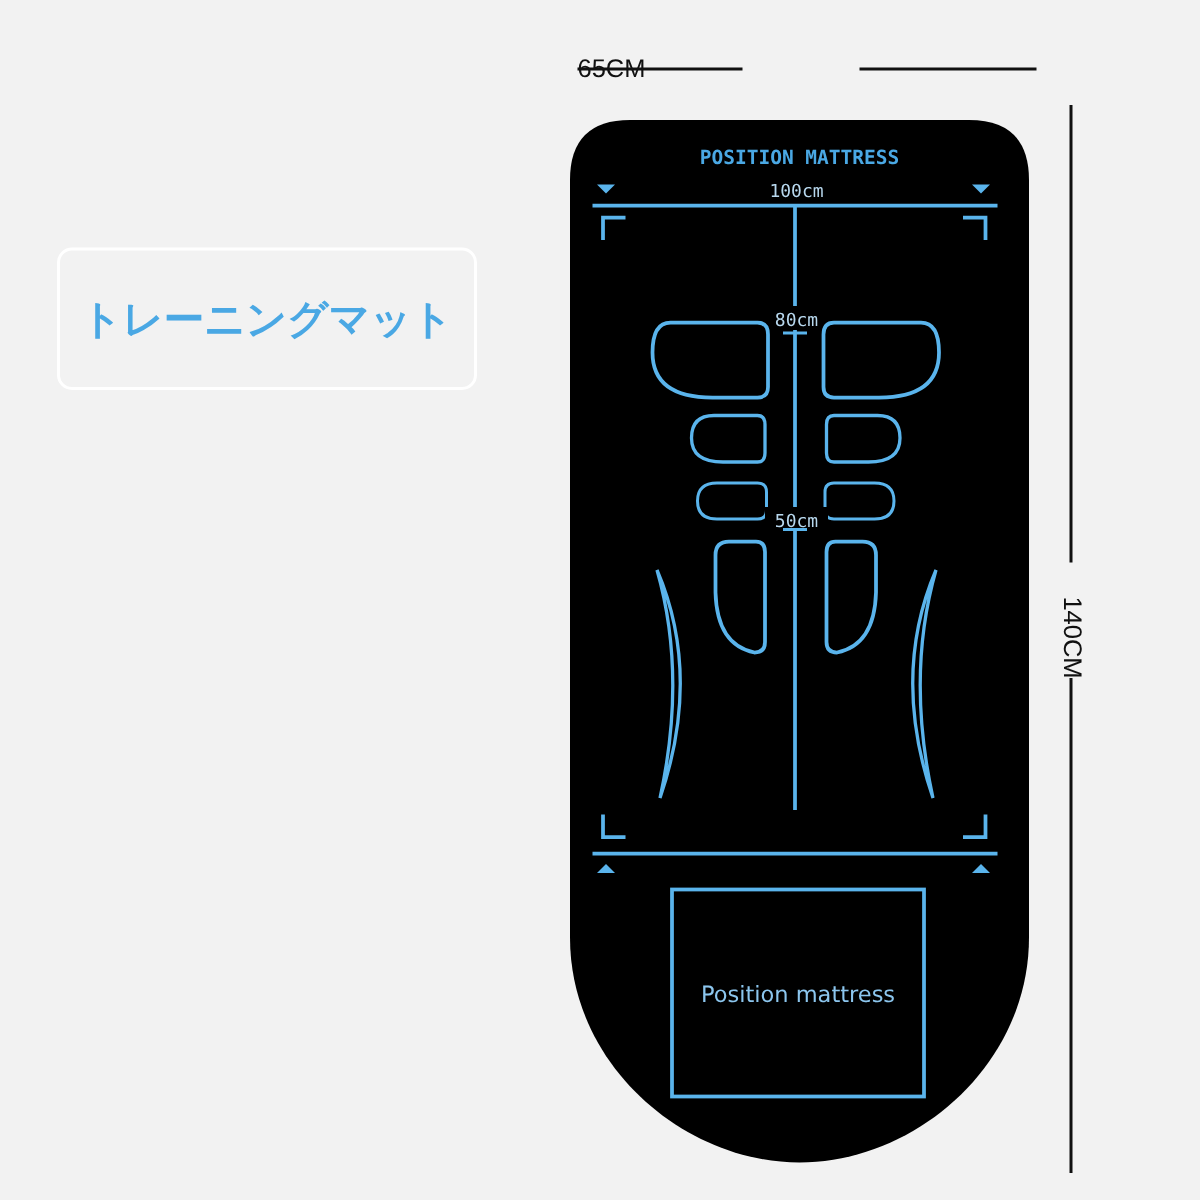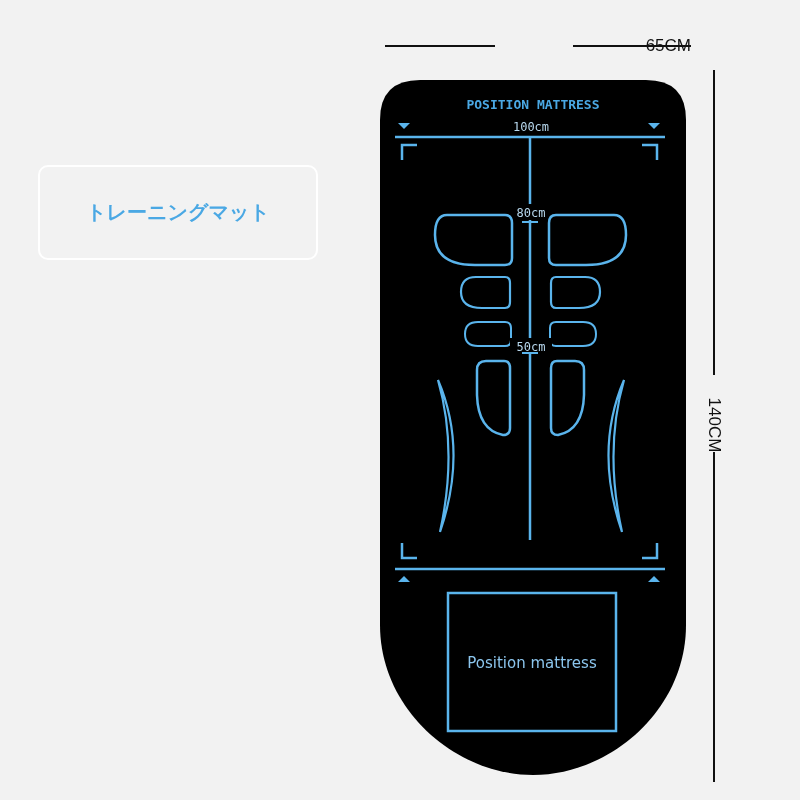--- a/index.html
+++ b/index.html
@@ -8,29 +8,29 @@
       background: #f2f2f2;
       font-family: "DejaVu Sans", sans-serif;
     }
     .label-card {
       position: absolute; left: 38px; top: 165px; width: 280px; height: 95px;
       border: 2px solid #ffffff; border-radius: 10px; box-sizing: border-box;
       background: #f2f2f2;
       display: flex; align-items: center; justify-content: center;
     }
     .label-card span {
-      color: #4aa8e4; font-size: 20px; font-weight: bold; letter-spacing: 0px;
+      color: #4aa8e4; font-size: 27px; font-weight: bold; letter-spacing: 0px;
       font-family: "DejaVu Sans", sans-serif;
     }
     .dim-h {
       position: absolute; left: 385px; top: 36px; width: 306px; height: 20px;
     }
     .dim-h .line { position: absolute; top: 9px; height: 1.5px; background: #111; }
     .dim-h .text {
-      position: absolute; left: 0; right: 0; top: 0; text-align: right;
+      position: absolute; left: 0; right: 0; top: 0; text-align: left;
       font-family: "Liberation Sans", sans-serif; font-size: 17px; color: #111; line-height: 20px;
     }
     .dim-v {
       position: absolute; left: 704px; top: 70px; width: 20px; height: 712px;
     }
     .dim-v .line { position: absolute; left: 9px; width: 1.5px; background: #111; }
     .dim-v .text {
       position: absolute; left: -20px; top: 345px; width: 60px; height: 20px;
       transform: rotate(90deg); text-align: center;
       font-family: "Liberation Sans", sans-serif; font-size: 17px; color: #111; line-height: 20px;

